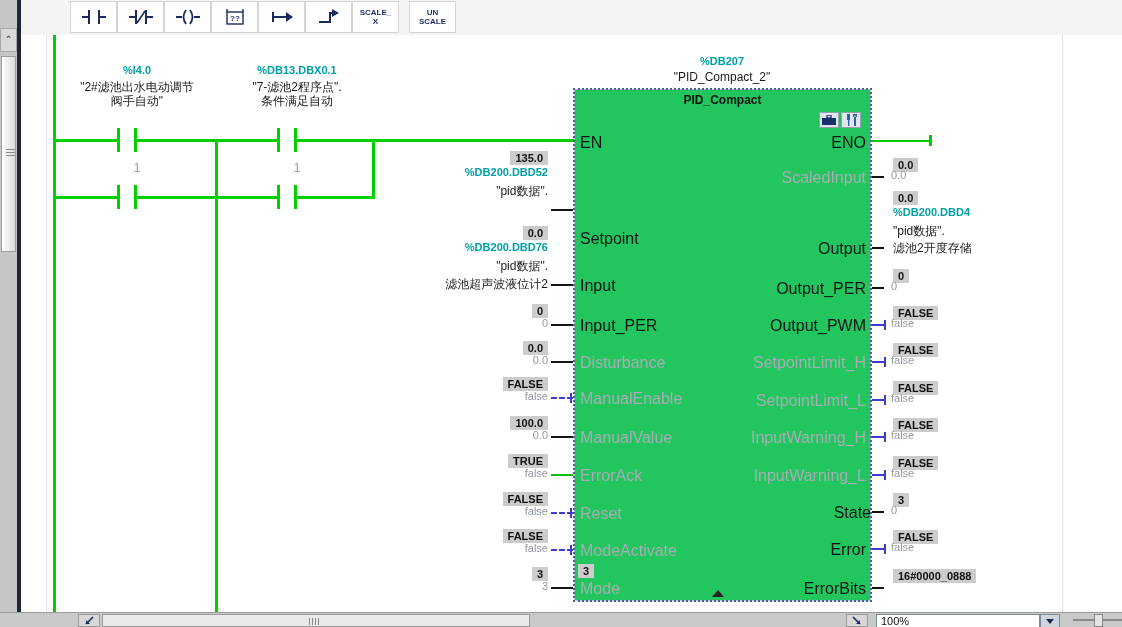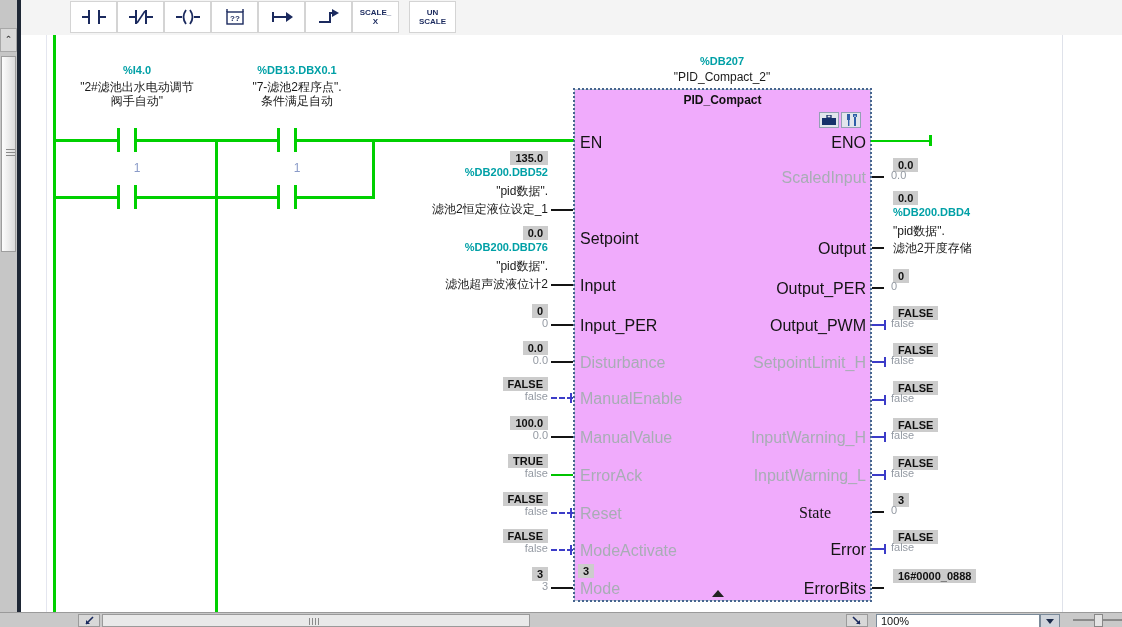--- a/index.html
+++ b/index.html
@@ -148,21 +148,21 @@
       <div class="addr ctr abs" style="left:16px;top:29px;width:200px;height:14px;">%I4.0</div>
       <div class="cjk ctr abs" style="left:16px;top:44px;width:200px;height:14px;">"2#滤池出水电动调节</div>
       <div class="cjk ctr abs" style="left:16px;top:58px;width:200px;height:14px;">阀手自动"</div>
       <div class="contact-val ctr abs" style="left:16px;top:126px;width:200px;height:14px;">1</div>
       <div class="addr ctr abs" style="left:176px;top:29px;width:200px;height:14px;">%DB13.DBX0.1</div>
       <div class="cjk ctr abs" style="left:176px;top:44px;width:200px;height:14px;">"7-滤池2程序点".</div>
       <div class="cjk ctr abs" style="left:176px;top:58px;width:200px;height:14px;">条件满足自动</div>
       <div class="contact-val ctr abs" style="left:176px;top:126px;width:200px;height:14px;">1</div>
       <div class="addr ctr abs" style="left:551px;top:20px;width:300px;height:14px;">%DB207</div>
       <div class="cjk ctr abs" style="left:551px;top:35px;width:300px;height:15px;">"PID_Compact_2"</div>
-      <div class="abs" style="left:554px;top:55px;width:295px;height:510px;background:#f0abfc;outline:2px dotted #46648f;box-shadow:0 0 0 1px #b6c2d4;">
+      <div class="abs" style="left:554px;top:55px;width:295px;height:510px;background:#22c55e;outline:2px dotted #46648f;box-shadow:0 0 0 1px #b6c2d4;">
         <div class="ctr abs" style="left:0;top:3px;width:295px;font-size:12px;font-weight:bold;color:#111;">PID_Compact</div>
         <div class="abs" style="left:244px;top:22px;width:46px;height:18px;">
           <div class="abs" style="left:0;top:0;width:20px;height:16px;background:#e2e6ec;border:1px solid #93a0b4;box-sizing:border-box;display:flex;align-items:center;justify-content:center;">
             <svg width="14" height="11" viewBox="0 0 14 11">
               <rect x="5" y="0" width="4" height="3" fill="none" stroke="#17316b" stroke-width="1.3"></rect>
               <path d="M0 3 h14 v7 h-14 z" fill="#17316b"></path>
             </svg>
           </div>
           <div class="abs" style="left:22px;top:0;width:20px;height:16px;background:#e2e6ec;border:1px solid #93a0b4;box-sizing:border-box;display:flex;align-items:center;justify-content:center;">
             <svg width="13" height="12" viewBox="0 0 13 12">
@@ -178,21 +178,20 @@
       <div class="pinlab blacklab abs" style="left:559px;top:99px;width:60px;height:14px;">EN</div>
       <div class="pinlab blacklab rgt abs" style="left:599px;top:99px;width:246px;height:14px;">ENO</div>
       <div class="gline abs" style="left:850px;top:105px;width:58px;height:2px;"></div>
       <div class="gline abs" style="left:908px;top:100px;width:3px;height:11px;"></div>
       <div class="abs" style="left:557px;top:526px;width:60px;height:16px;"><span class="box">3</span></div>
       <div class="pinlab blacklab abs" style="left:559px;top:167px;width:160px;height:14px;margin-top:28px;">Setpoint</div>
       <div class="abs" style="left:530px;top:174px;width:22px;height:2px;background:#141414;"></div>
       <div class="rgt abs" style="left:269px;top:113px;width:258px;height:16px;"><span class="box">135.0</span></div>
       <div class="addr rgt abs" style="left:269px;top:131px;width:258px;height:14px;">%DB200.DBD52</div>
       <div class="cjk rgt abs" style="left:269px;top:148px;width:258px;height:14px;">"pid数据".</div>
-      <div class="cjk rgt abs" style="left:269px;top:166px;width:258px;height:14px;">滤池2恒定液位设定_1</div>
       <div class="pinlab blacklab abs" style="left:559px;top:242px;width:160px;height:14px;">Input</div>
       <div class="abs" style="left:530px;top:249px;width:22px;height:2px;background:#141414;"></div>
       <div class="rgt abs" style="left:269px;top:188px;width:258px;height:16px;"><span class="box">0.0</span></div>
       <div class="addr rgt abs" style="left:269px;top:206px;width:258px;height:14px;">%DB200.DBD76</div>
       <div class="cjk rgt abs" style="left:269px;top:223px;width:258px;height:14px;">"pid数据".</div>
       <div class="cjk rgt abs" style="left:269px;top:241px;width:258px;height:14px;">滤池超声波液位计2</div>
       <div class="pinlab blacklab abs" style="left:559px;top:282px;width:160px;height:14px;">Input_PER</div>
       <div class="abs" style="left:530px;top:289px;width:22px;height:2px;background:#141414;"></div>
       <div class="rgt abs" style="left:269px;top:266px;width:258px;height:16px;"><span class="box">0</span></div>
       <div class="mval rgt abs" style="left:269px;top:282px;width:258px;height:14px;">0</div>
@@ -244,35 +243,36 @@
       <div class="pinlab rgt blacklab abs" style="left:619px;top:282px;width:226px;height:14px;">Output_PWM</div>
       <div class="abs" style="left:851px;top:289px;width:12px;height:0px;border-top:2px dashed #3c3cc8;"></div>
       <div class="abs" style="left:863px;top:285px;width:2px;height:10px;background:#3c3cc8;"></div>
       <div class="abs" style="left:872px;top:268px;width:220px;height:16px;"><span class="box">FALSE</span></div>
       <div class="mval abs" style="left:870px;top:282px;width:220px;height:14px;">false</div>
       <div class="pinlab rgt graylab abs" style="left:619px;top:319px;width:226px;height:14px;">SetpointLimit_H</div>
       <div class="abs" style="left:851px;top:326px;width:12px;height:0px;border-top:2px dashed #3c3cc8;"></div>
       <div class="abs" style="left:863px;top:322px;width:2px;height:10px;background:#3c3cc8;"></div>
       <div class="abs" style="left:872px;top:305px;width:220px;height:16px;"><span class="box">FALSE</span></div>
       <div class="mval abs" style="left:870px;top:319px;width:220px;height:14px;">false</div>
+      <div class="pinlab rgt graylab abs" style="left:619px;top:357px;width:226px;height:14px;">SetpointLimit_L</div>
       <div class="abs" style="left:851px;top:364px;width:12px;height:0px;border-top:2px dashed #3c3cc8;"></div>
       <div class="abs" style="left:863px;top:360px;width:2px;height:10px;background:#3c3cc8;"></div>
       <div class="abs" style="left:872px;top:343px;width:220px;height:16px;"><span class="box">FALSE</span></div>
       <div class="mval abs" style="left:870px;top:357px;width:220px;height:14px;">false</div>
       <div class="pinlab rgt graylab abs" style="left:619px;top:394px;width:226px;height:14px;">InputWarning_H</div>
       <div class="abs" style="left:851px;top:401px;width:12px;height:0px;border-top:2px dashed #3c3cc8;"></div>
       <div class="abs" style="left:863px;top:397px;width:2px;height:10px;background:#3c3cc8;"></div>
       <div class="abs" style="left:872px;top:380px;width:220px;height:16px;"><span class="box">FALSE</span></div>
       <div class="mval abs" style="left:870px;top:394px;width:220px;height:14px;">false</div>
       <div class="pinlab rgt graylab abs" style="left:619px;top:432px;width:226px;height:14px;">InputWarning_L</div>
       <div class="abs" style="left:851px;top:439px;width:12px;height:0px;border-top:2px dashed #3c3cc8;"></div>
       <div class="abs" style="left:863px;top:435px;width:2px;height:10px;background:#3c3cc8;"></div>
       <div class="abs" style="left:872px;top:418px;width:220px;height:16px;"><span class="box">FALSE</span></div>
       <div class="mval abs" style="left:870px;top:432px;width:220px;height:14px;">false</div>
-      <div class="pinlab rgt blacklab abs" style="left:584px;top:469px;width:226px;height:14px;font-family:Liberation Serif, serif;">State</div>
+      <div class="pinlab rgt blacklab abs" style="left:624px;top:469px;width:226px;height:14px;">State</div>
       <div class="abs" style="left:851px;top:476px;width:12px;height:2px;background:#141414;"></div>
       <div class="abs" style="left:872px;top:455px;width:220px;height:16px;"><span class="box">3</span></div>
       <div class="mval abs" style="left:870px;top:469px;width:220px;height:14px;">0</div>
       <div class="pinlab rgt blacklab abs" style="left:619px;top:506px;width:226px;height:14px;">Error</div>
       <div class="abs" style="left:851px;top:513px;width:12px;height:0px;border-top:2px dashed #3c3cc8;"></div>
       <div class="abs" style="left:863px;top:509px;width:2px;height:10px;background:#3c3cc8;"></div>
       <div class="abs" style="left:872px;top:492px;width:220px;height:16px;"><span class="box">FALSE</span></div>
       <div class="mval abs" style="left:870px;top:506px;width:220px;height:14px;">false</div>
       <div class="pinlab rgt blacklab abs" style="left:619px;top:545px;width:226px;height:14px;">ErrorBits</div>
       <div class="abs" style="left:851px;top:552px;width:12px;height:2px;background:#141414;"></div>

